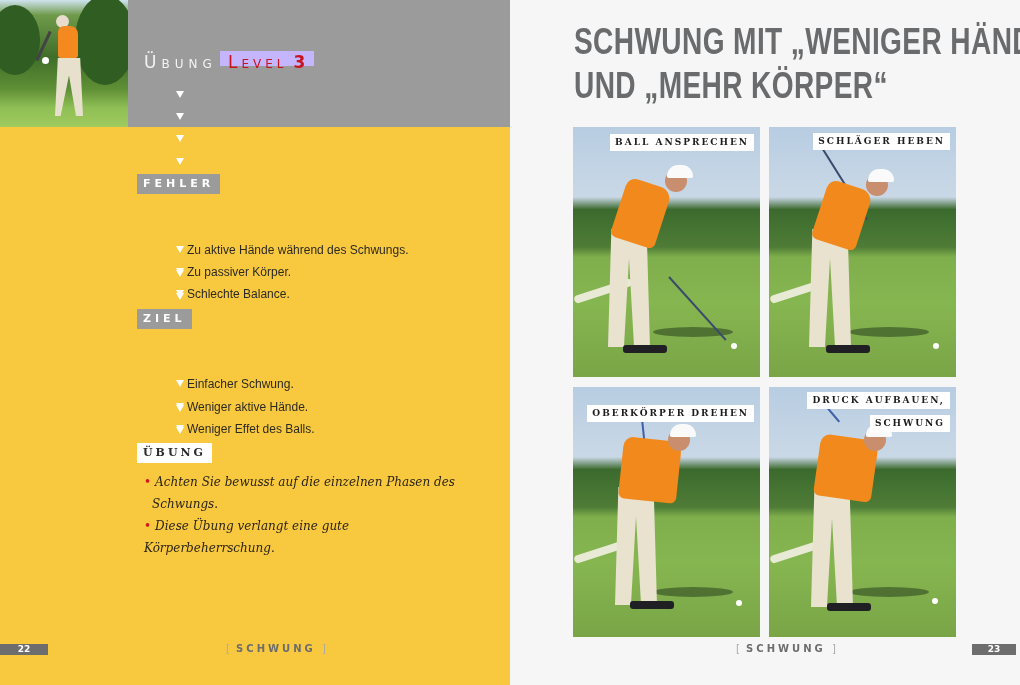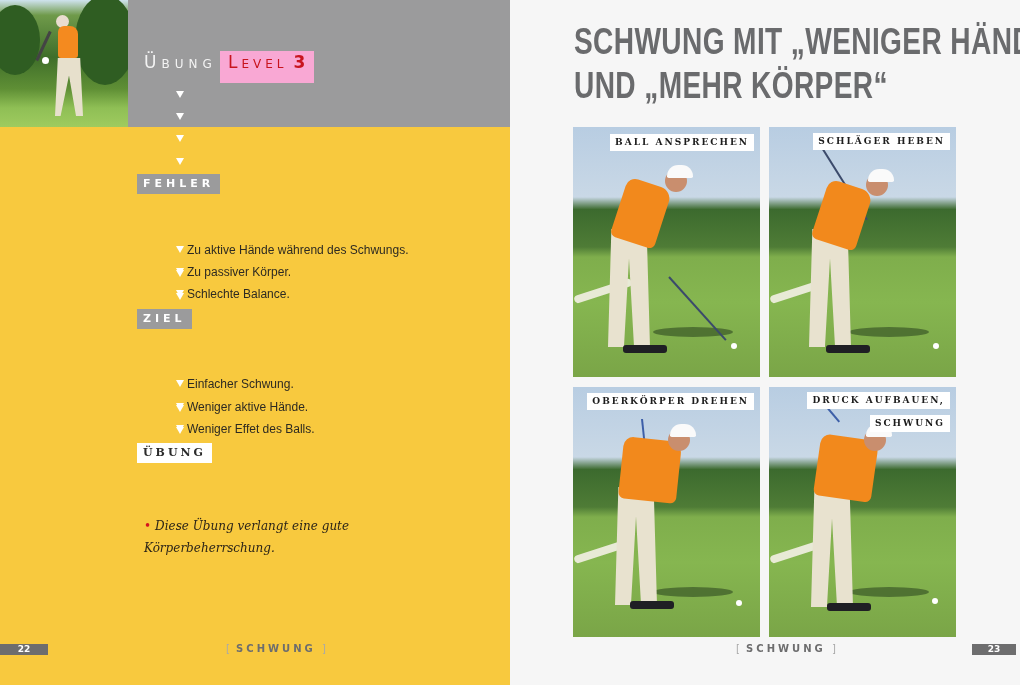--- a/index.html
+++ b/index.html
@@ -13,21 +13,21 @@
     .hero-photo .tree { position: absolute; border-radius: 50%; background: #2f5d22; }
     .hero-photo .golfer-body { position: absolute; left: 58px; top: 26px; width: 20px; height: 32px; background: #f48a1f; border-radius: 6px 8px 3px 3px; }
     .hero-photo .golfer-head { position: absolute; left: 56px; top: 15px; width: 13px; height: 13px; background: #e9dccf; border-radius: 50%; }
     .hero-photo .golfer-legs { position: absolute; left: 55px; top: 58px; width: 28px; height: 58px; background: #e7e0cc; clip-path: polygon(10% 0, 90% 0, 100% 100%, 75% 100%, 50% 30%, 20% 100%, 0 100%); }
     .hero-photo .club { position: absolute; left: 42px; top: 30px; width: 3px; height: 32px; background: #444; transform: rotate(25deg); }
     .hero-photo .ball { position: absolute; left: 42px; top: 57px; width: 7px; height: 7px; background: #fff; border-radius: 50%; }
 
     .header-band { position: absolute; left: 128px; top: 0; width: 382px; height: 127px; background: #9b9b9c; }
     .exercise-label { position: absolute; left: 144px; top: 52px; color: #f3f3f3; font-family: "DejaVu Sans", sans-serif; font-size: 17px; letter-spacing: 5px; }
     .exercise-label .small { font-size: 12px; }
-    .level-badge { position: absolute; left: 220px; top: 51px; width: 94px; height: 32px; background: #f9a8d4; color: #c8141e;
+    .level-badge { position: absolute; left: 220px; top: 51px; width: 94px; height: 15px; background: #c4b5fd; color: #c8141e;
       font-family: "DejaVu Sans", sans-serif; font-size: 17px; letter-spacing: 4px; padding-left: 8px; line-height: 23px; }
     .level-badge .small { font-size: 12px; }
     .level-badge .num { font-weight: bold; margin-left: 6px; }
 
     .arrow { position: absolute; width: 0; height: 0; border-left: 4px solid transparent; border-right: 4px solid transparent; border-top: 7px solid #ffffff; }
 
     .section-label { position: absolute; left: 137px; height: 20px; background: #9b9b9c; color: #ffffff;
       font-family: "DejaVu Sans", sans-serif; font-weight: bold; font-size: 11px; letter-spacing: 4px; line-height: 20px; padding: 0 6px; }
     .section-label.white { background: #ffffff; color: #2b2b2b; font-family: "DejaVu Serif", serif; letter-spacing: 3px; }
 
@@ -97,20 +97,24 @@
   <div class="arrow" style="left:176px;top:293px;"></div>
 
   <div class="section-label" style="top:309px;">ZIEL</div>
   <div class="list-item" style="top:333px;"><span class="arrow"></span><span>Einfacher Schwung.</span></div>
   <div class="list-item" style="top:356px;"><span class="arrow"></span><span>Weniger aktive Hände.</span></div>
   <div class="list-item" style="top:378px;"><span class="arrow"></span><span>Weniger Effet des Balls.</span></div>
   <div class="arrow" style="left:176px;top:405px;"></div>
   <div class="arrow" style="left:176px;top:427px;"></div>
 
   <div class="section-label white" style="top:443px;">ÜBUNG</div>
+  <div class="task-item" style="top:471px;">
+    <span class="dot">•</span><span>Achten Sie bewusst auf die einzelnen Phasen des</span><br>
+    <span style="padding-left:8px;">Schwungs.</span>
+  </div>
   <div class="task-item" style="top:515px;">
     <span class="dot">•</span><span>Diese Übung verlangt eine gute Körperbeherrschung.</span>
   </div>
 
   <div class="pagenum" style="left:0;width:48px;">22</div>
   <div class="running-head" style="left:218px;">
     <span class="br">[</span>
     <span class="word">SCHWUNG</span>
     <span class="br">]</span>
   </div>
@@ -152,21 +156,21 @@
 <div class="photo" style="left:573px;top:387px;">
   <div class="path"></div>
   <div class="shadow"></div>
   <div class="club" style="left:68px;top:32px;height:45px;transform:rotate(-6deg);background:#3d5fa8;"></div>
   <div class="legs" style="left:42px;top:100px;"></div>
   <div class="torso" style="left:48px;top:52px;width:58px;transform:rotate(6deg);"></div>
   <div class="head" style="left:95px;top:42px;"></div>
   <div class="cap" style="left:97px;top:37px;"></div>
   <div class="shoes" style="left:57px;top:214px;"></div>
   <div class="ball" style="left:163px;top:213px;"></div>
-  <div class="caption" style="right:6px;top:6px;">OBERKÖRPER DREHEN</div>
+  <div class="caption" style="right:6px;top:18px;">OBERKÖRPER DREHEN</div>
 </div>
 
 <div class="photo" style="left:769px;top:387px;">
   <div class="path"></div>
   <div class="shadow"></div>
   <div class="club" style="left:50px;top:12px;height:30px;transform:rotate(-40deg);background:#3d5fa8;"></div>
   <div class="legs" style="left:42px;top:102px;"></div>
   <div class="torso" style="left:48px;top:50px;width:58px;transform:rotate(8deg);"></div>
   <div class="head" style="left:95px;top:42px;"></div>
   <div class="cap" style="left:97px;top:37px;"></div>

